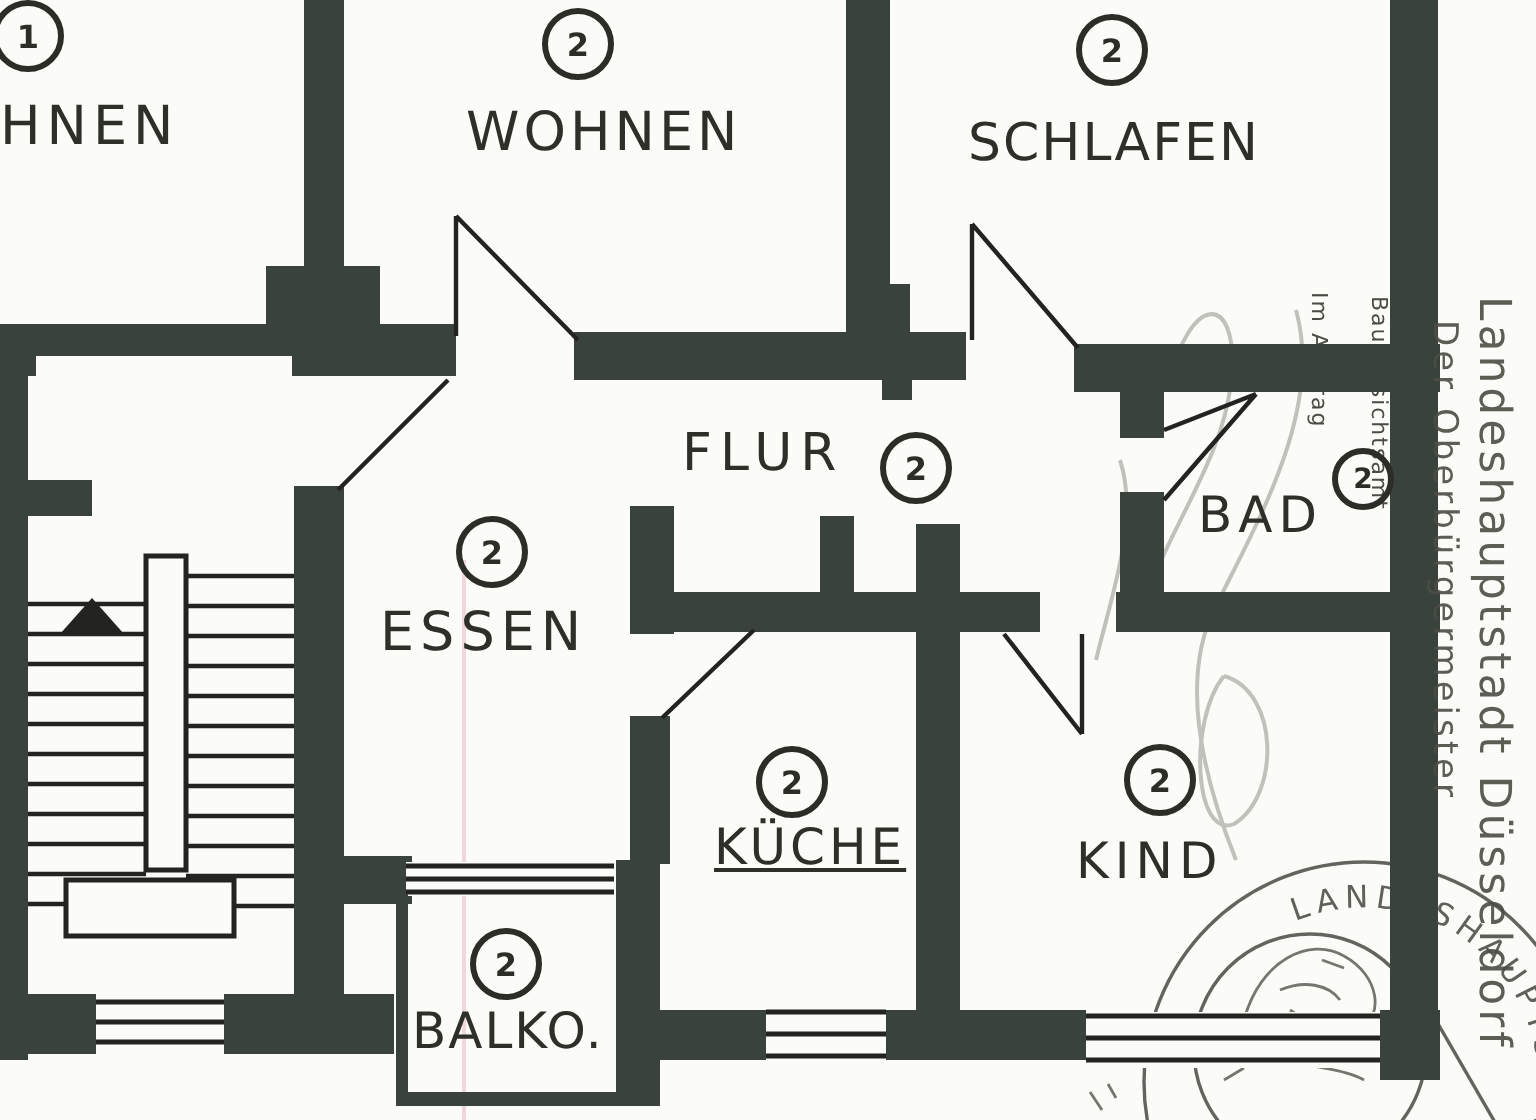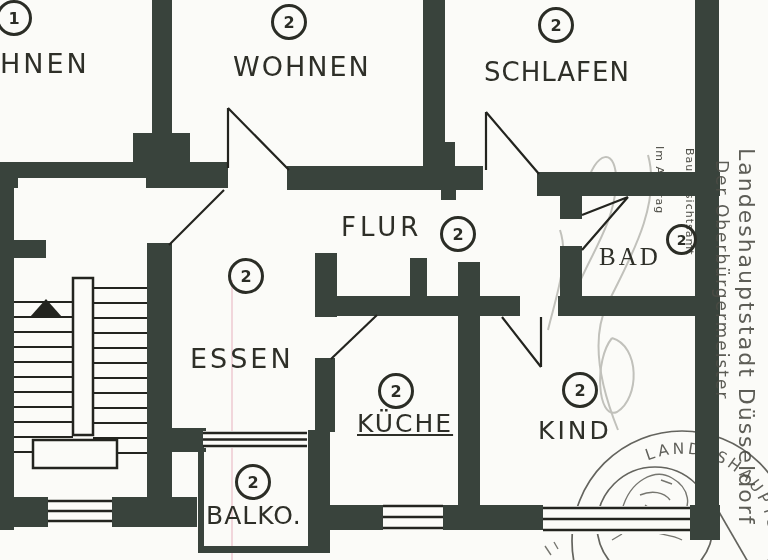--- a/index.html
+++ b/index.html
@@ -187,22 +187,22 @@
       <span>2</span>
     </div>
   <div class="circ" style="left:235px;top:464px;width:30px;height:30px;font-size:16px;">
       <span>2</span>
     </div>
 
   <div class="room-label" style="left:0;top:48px;font-size:27px;letter-spacing:3px;">HNEN</div>
   <div class="room-label" style="left:233px;top:51px;font-size:27px;letter-spacing:2px;">WOHNEN</div>
   <div class="room-label" style="left:341px;top:212px;font-size:26px;letter-spacing:4px;">FLUR</div>
   <div class="room-label" style="left:484px;top:57px;font-size:26px;letter-spacing:1px;">SCHLAFEN</div>
-  <div class="room-label" style="left:190px;top:301px;font-size:27px;letter-spacing:3px;margin-top:42px;">ESSEN</div>
-  <div class="room-label" style="left:599px;top:243px;font-size:25px;letter-spacing:3px;font-family:Liberation Serif, serif;">BAD</div>
+  <div class="room-label" style="left:190px;top:301px;font-size:27px;letter-spacing:3px;">ESSEN</div>
+  <div class="room-label" style="left:599px;top:243px;font-size:25px;letter-spacing:3px;">BAD</div>
   <div class="room-label" style="left:357px;top:409px;font-size:25px;letter-spacing:2px;text-decoration:underline;">KÜCHE</div>
   <div class="room-label" style="left:206px;top:501px;font-size:25px;letter-spacing:1px;">BALKO.</div>
   <div class="room-label" style="left:538px;top:416px;font-size:25px;letter-spacing:3px;">KIND</div>
 
   <div class="vtext big" style="left:734px;top:148px;font-size:22px;letter-spacing:2px;opacity:.9;">Landeshauptstadt Düsseldorf</div>
   <div class="vtext big" style="left:712px;top:160px;font-size:17px;letter-spacing:2px;opacity:.9;">Der Oberbürgermeister</div>
 
 </div>
 
 </body></html>

